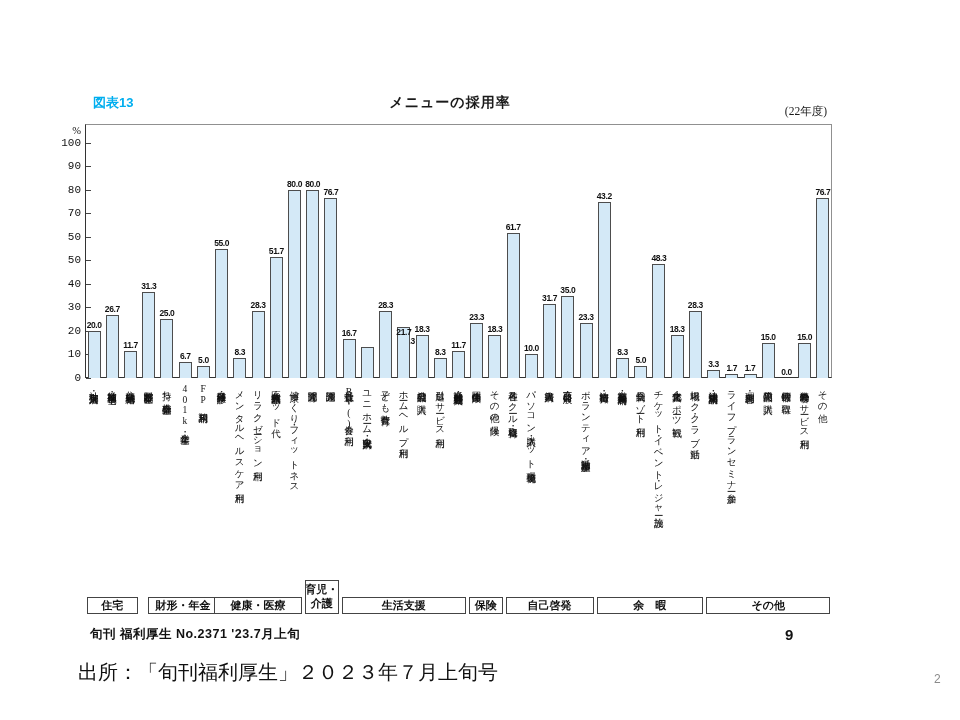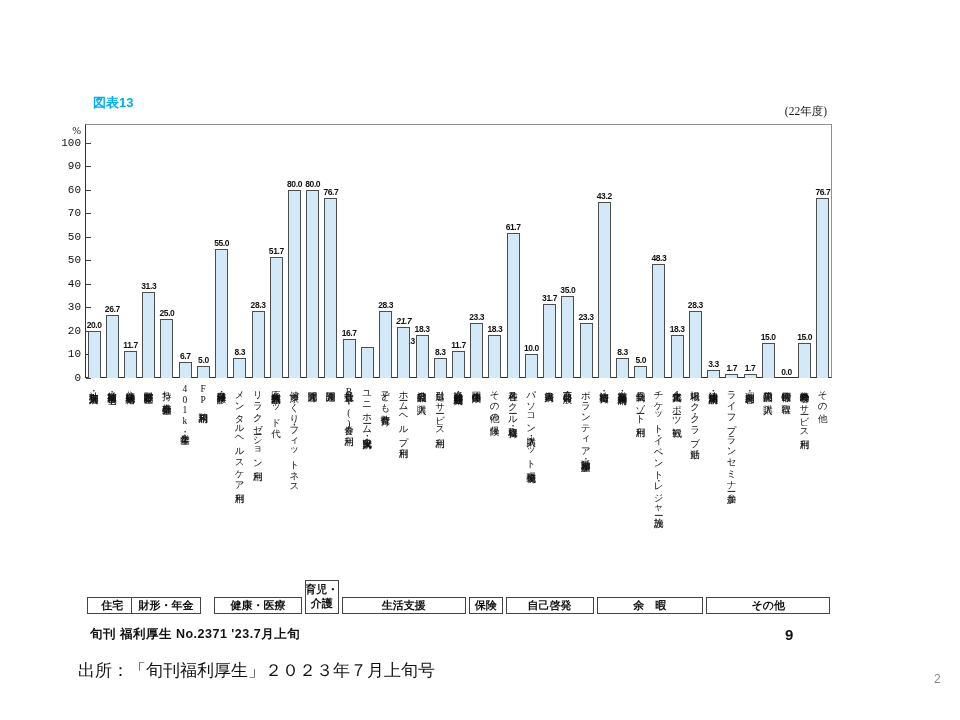--- a/index.html
+++ b/index.html
@@ -41,51 +41,52 @@
   .groupbox { position:absolute; display:flex; flex-direction:column; align-items:center;
               justify-content:center; border:1px solid #444; background:#fff;
               font-size:11px; font-weight:bold; line-height:1.25; color:#111;
               white-space:nowrap; overflow:hidden; }
 
   .fig-footer { position:absolute; left:30px; top:538px; font-size:12.5px; font-weight:bold;
                 color:#111; letter-spacing:0.5px; }
   .fig-page   { position:absolute; left:725px; top:538px; font-size:15px; font-weight:bold;
                 color:#111; }
 
-  .source  { position:absolute; left:78px; top:659px; font-size:17px; color:#111;text-align:right; }
+  .source  { position:absolute; left:78px; top:659px; font-size:20px; color:#111;text-align:right; }
   .pagenum { position:absolute; left:934px; top:672px; font-size:12px; color:#8a8a8a; }
 </style>
 </head>
 <body>
 
 <div id="slide">
 
   <div id="figure">
     <div class="fig-tag">図表13</div>
+    <div class="fig-title">メニューの採用率</div>
     <div class="fig-year">(22年度)</div>
     <div class="plot"></div>
     <div class="fig-footer">旬刊 福利厚生  No.2371  '23.7月上旬</div>
     <div class="fig-page">9</div>
   <div class="ytick" style="top: 284.5px;">0</div>
       <div class="ytickmark" style="left: 26px; top: 289.5px;"></div>
       <div class="ytick" style="top: 261px;">10</div>
       <div class="ytickmark" style="left: 26px; top: 266px;"></div>
       <div class="ytick" style="top: 237.5px;">20</div>
       <div class="ytickmark" style="left: 26px; top: 242.5px;"></div>
       <div class="ytick" style="top: 214px;">30</div>
       <div class="ytickmark" style="left: 26px; top: 219px;"></div>
       <div class="ytick" style="top: 190.5px;">40</div>
       <div class="ytickmark" style="left: 26px; top: 195.5px;"></div>
       <div class="ytick" style="top: 167px;">50</div>
       <div class="ytickmark" style="left: 26px; top: 172px;"></div>
       <div class="ytick" style="top: 143.5px;">50</div>
       <div class="ytickmark" style="left: 26px; top: 148.5px;"></div>
       <div class="ytick" style="top: 120px;">70</div>
       <div class="ytickmark" style="left: 26px; top: 125px;"></div>
-      <div class="ytick" style="top: 96.5px;">60</div>
+      <div class="ytick" style="top: 96.5px;">80</div>
       <div class="ytickmark" style="left: 26px; top: 101.5px;"></div>
       <div class="ytick" style="top: 73px;">90</div>
       <div class="ytickmark" style="left: 26px; top: 78px;"></div>
       <div class="ytick" style="top: 49.5px;">100</div>
       <div class="ytickmark" style="left: 26px; top: 54.5px;"></div>
       <div class="yunit" style="top: 37px;">%</div>
       <div class="bar" style="left: 27.6098px; top: 243px; height: 47px;"></div>
       <div class="barval" style="left: 20.1098px; top: 232px;">20.0</div>
       <div class="catlabel" style="left: 28.6098px; top: 296px;">社宅・独身寮入居</div>
       <div class="bar" style="left: 45.8293px; top: 227px; height: 63px;"></div>
@@ -130,21 +131,21 @@
       <div class="bar" style="left: 282.683px; top: 251px; height: 39px;"></div>
       <div class="barval" style="left: 275.183px; top: 240px;">16.7</div>
       <div class="catlabel" style="left: 283.683px; top: 296px;">社員食堂・BV(食券)利用</div>
       <div class="bar" style="left: 300.902px; top: 259px; height: 31px;"></div>
       <div class="barval" style="left: 293.402px; top: 248px; margin-left: 40px;">13.3</div>
       <div class="catlabel" style="left: 301.902px; top: 296px;">ユニホーム・安全靴購入</div>
       <div class="bar" style="left: 319.122px; top: 223px; height: 67px;"></div>
       <div class="barval" style="left: 311.622px; top: 212px;">28.3</div>
       <div class="catlabel" style="left: 320.122px; top: 296px;">子ども教育費</div>
       <div class="bar" style="left: 337.341px; top: 239px; height: 51px;"></div>
-      <div class="barval" style="left: 329.841px; top: 228px; font-style: italic;">21.7</div>
+      <div class="barval" style="left: 329.841px; top: 239px;">21.7</div>
       <div class="catlabel" style="left: 338.341px; top: 296px;">ホームヘルプ利用</div>
       <div class="bar" style="left: 355.561px; top: 247px; height: 43px;"></div>
       <div class="barval" style="left: 348.061px; top: 236px;">18.3</div>
       <div class="catlabel" style="left: 356.561px; top: 296px;">自社製品の購入</div>
       <div class="bar" style="left: 373.78px; top: 270px; height: 20px;"></div>
       <div class="barval" style="left: 366.28px; top: 259px;">8.3</div>
       <div class="catlabel" style="left: 374.78px; top: 296px;">引越しサービス利用</div>
       <div class="bar" style="left: 392px; top: 263px; height: 27px;"></div>
       <div class="barval" style="left: 384.5px; top: 252px;">11.7</div>
       <div class="catlabel" style="left: 393px; top: 296px;">通勤費・新幹線通勤費</div>
@@ -203,21 +204,21 @@
       <div class="catlabel" style="left: 720.951px; top: 296px;">特別休暇の取得</div>
       <div class="bar" style="left: 738.171px; top: 255px; height: 35px;"></div>
       <div class="barval" style="left: 730.671px; top: 244px;">15.0</div>
       <div class="catlabel" style="left: 739.171px; top: 296px;">海外勤務者のサービス利用</div>
       <div class="bar" style="left: 756.39px; top: 110px; height: 180px;"></div>
       <div class="barval" style="left: 748.89px; top: 99px;">76.7</div>
       <div class="catlabel" style="left: 757.39px; top: 296px;">その他</div>
       <div class="groupbox" style="left: 26.5px; width: 51.6585px; top: 509px; height: 17px;">
         <div>住宅</div>
       </div>
-      <div class="groupbox" style="left: 71px; width: 69.878px; top: 509px; height: 17px; text-align: center;">
+      <div class="groupbox" style="left: 88px; width: 69.878px; top: 509px; height: 17px; text-align: center;">
         <div>財形・年金</div>
       </div>
       <div class="groupbox" style="left: 154.037px; width: 88.0976px; top: 509px; height: 17px;">
         <div>健康・医療</div>
       </div>
       <div class="groupbox" style="left: 245.134px; width: 33.439px; top: 492px; height: 34px;">
         <div>育児・</div>
         <div>介護</div>
       </div>
       <div class="groupbox" style="left: 281.573px; width: 124.537px; top: 509px; height: 17px;">

